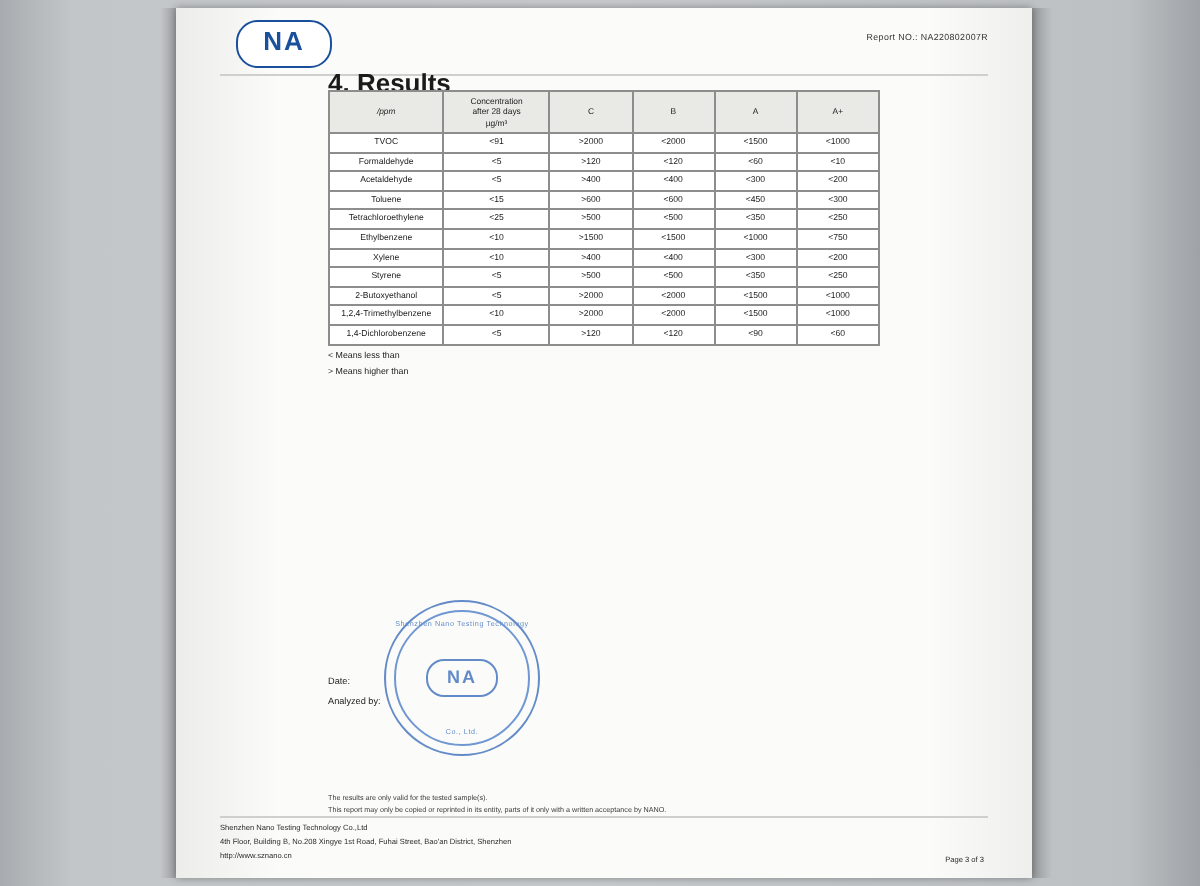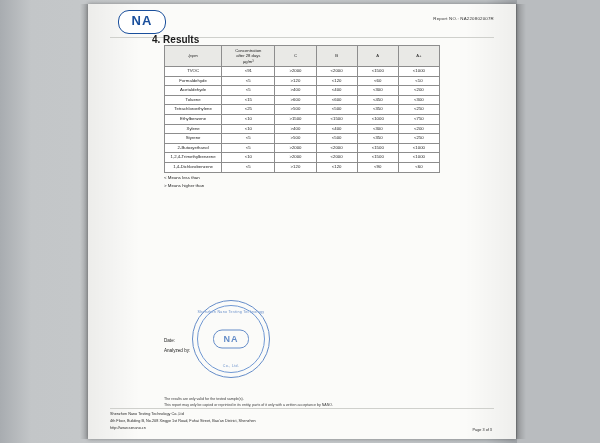--- a/index.html
+++ b/index.html
@@ -2,21 +2,21 @@
 <html><head>
 <meta charset="utf-8">
 <style>
   html,body{margin:0;padding:0;}
   body{
     width:600px;height:443px;overflow:hidden;
     background:#b9bcbf;
     font-family:"Liberation Sans", sans-serif;
   }
   .page-wrap{
-    position:absolute;left:0;top:0;width:517px;height:443px;
+    position:absolute;left:0;top:0;width:600px;height:443px;
     background:linear-gradient(90deg,#a8acb0 0%, #c3c6c8 6%, #c8cbcd 50%, #bcc0c3 94%, #9fa3a7 100%);
   }
   .sheet{
     position:absolute;left:88px;top:4px;width:428px;height:435px;
     background:#fbfbf9;
     box-shadow:0 0 4px rgba(0,0,0,.35);
   }
   .sheet:before{
     
     content:"";position:absolute;inset:0;
@@ -37,22 +37,22 @@
     font-family:"Liberation Sans", sans-serif;
   }
   .report-no{
     position:absolute;right:22px;top:12px;
     font-size:4.4px;color:#333;letter-spacing:.2px;
   }
   .hdr-rule{position:absolute;left:22px;right:22px;top:33px;height:1px;background:#cfd0cc;}
 
   
   .sec-title{
-    position:absolute;left:64px;top:30px;
-    font-size:10px;font-weight:bold;color:#1b1b1b;
+    position:absolute;left:76px;top:30px;
+    font-size:13px;font-weight:bold;color:#1b1b1b;
   }
 
   
   table.results{
     position:absolute;left:76px;top:41px;
     width:276px;
     border-collapse:collapse;
     font-size:4.3px;color:#1c1c1c;
     background:#fff;
   }

